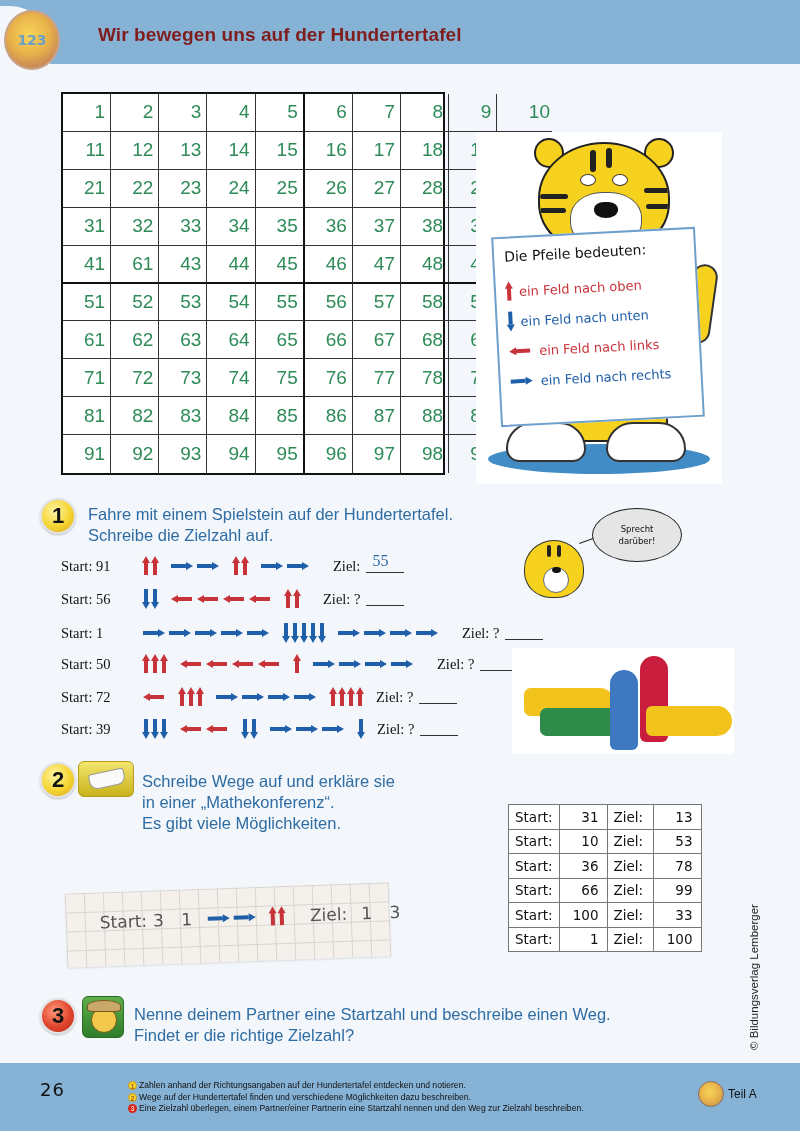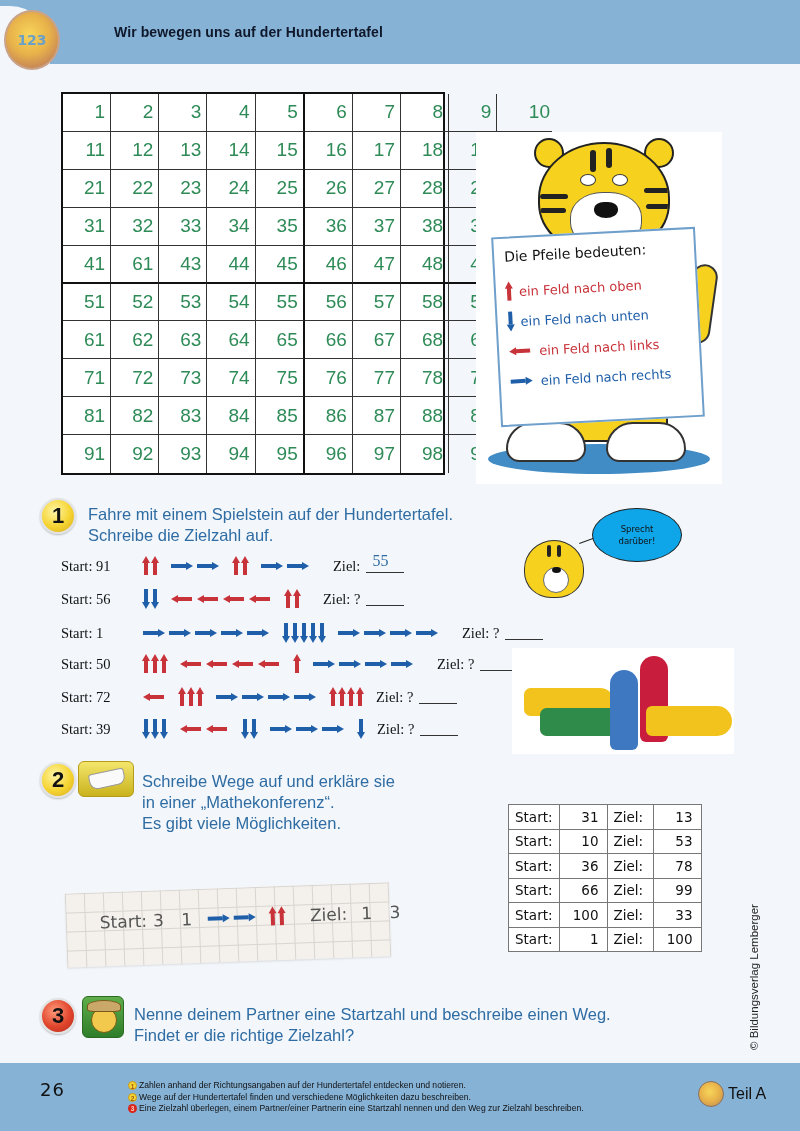--- a/index.html
+++ b/index.html
@@ -3,21 +3,21 @@
 <meta charset="utf-8">
 <style>
   * { box-sizing: border-box; margin: 0; padding: 0; }
   html, body { width: 800px; height: 1131px; overflow: hidden; }
   body { background: #f3f7fb; font-family: "DejaVu Sans", sans-serif; position: relative; color: #1a1a1a; }
 
   
   .header { position: absolute; left: 0; top: 0; width: 800px; height: 64px; background: #86b2d6; }
   .header-logo-bg { position: absolute; left: -8px; top: 6px; width: 58px; height: 88px; background: #f3f7fb; border-radius: 0 40px 0 0; }
   .header-logo { position: absolute; left: 4px; top: 10px; width: 56px; height: 60px; border-radius: 50%; background: radial-gradient(circle at 45% 40%, #f7d55a 0%, #e8b24a 45%, #c98a55 75%, #a87352 100%); border: 2px solid #c9a38a; display:flex; align-items:center; justify-content:center; font-size: 14px; font-weight: bold; color: #6aa0c7; }
-  .header-title { position: absolute; left: 114px; top: 24px; font-family: "Liberation Sans", sans-serif; font-weight: bold; font-size: 14px; color: #0f172a; letter-spacing: 0.1px; }
+  .header-title { position: absolute; left: 98px; top: 24px; font-family: "Liberation Sans", sans-serif; font-weight: bold; font-size: 19px; color: #7f1d1d; letter-spacing: 0.1px; }
 
   
   .grid { position: absolute; left: 61px; top: 92px; width: 384px; height: 383px; border: 2.5px solid #111; display: grid; grid-template-columns: repeat(10, 1fr); grid-template-rows: repeat(10, 1fr); background: #fff; }
   .cell { border-right: 1px solid #333; border-bottom: 1px solid #333; font-family: "Liberation Sans", sans-serif; font-size: 19px; color: #2e8b57; display: flex; align-items: center; justify-content: flex-end; padding-right: 5px; }
   .cell.c10 { border-right: none; padding-right: 2px; }
   .cell.r10 { border-bottom: none; margin-left: 21px; }
   .cell.c5 { border-right: 2.5px solid #111; }
   .cell.r5 { border-bottom: 2.5px solid #111; }
 
   
@@ -74,21 +74,21 @@
   .ex-row .start { display: inline-block; }
   .ex-row .arrows { display: inline-flex; align-items: center; }
   .ex-row .ziel { display: inline-block; }
   .ex-row .blank { display: inline-block; width: 38px; border-bottom: 1px solid #333; height: 14px; margin-left: 6px; position: relative; }
   .ex-row .answer { position: absolute; left: 6px; bottom: 2px; font-size: 16px; color: #2f6ca3; }
 
   
   .small-tiger { position: absolute; left: 524px; top: 540px; width: 60px; height: 58px; background: #f6d21e; border: 1.5px solid #333; border-radius: 50% 50% 45% 45%; overflow: hidden; }
   .small-tiger .muzzle { position: absolute; left: 18px; top: 26px; width: 26px; height: 26px; background: #fff; border-radius: 50%; border: 1px solid #666; }
   .small-tiger .nose { position: absolute; left: 27px; top: 26px; width: 9px; height: 6px; background: #111; border-radius: 50%; }
-  .bubble { position: absolute; left: 592px; top: 508px; width: 90px; height: 54px; border: 1.2px solid #222; border-radius: 50%; background: #0ea5e9; display: flex; flex-direction: column; align-items: center; justify-content: center; font-family: "DejaVu Sans", sans-serif; font-size: 8.5px; color: #111; line-height: 12px; }
+  .bubble { position: absolute; left: 592px; top: 508px; width: 90px; height: 54px; border: 1.2px solid #222; border-radius: 50%; background: #e5e5e5; display: flex; flex-direction: column; align-items: center; justify-content: center; font-family: "DejaVu Sans", sans-serif; font-size: 8.5px; color: #111; line-height: 12px; }
   .bubble-tail { position: absolute; left: 580px; top: 540px; width: 16px; height: 8px; border-top: 1.2px solid #222; transform: rotate(-20deg); }
 
   
   .pieces { position: absolute; left: 512px; top: 648px; width: 222px; height: 106px; background: #fff; }
   .piece { position: absolute; border-radius: 40% 40% 10px 10px; }
 
   
   .book-icon { position: absolute; left: 78px; top: 761px; width: 56px; height: 36px; border-radius: 6px; background: linear-gradient(#f3e66c, #c9b21c); border: 1px solid #b59b1a; }
   .book-icon .pages { position: absolute; left: 10px; top: 9px; width: 36px; height: 16px; background: #fafafa; border: 1px solid #999; border-radius: 3px 3px 8px 8px; transform: rotate(-12deg); }
 
@@ -110,21 +110,21 @@
   .partner-icon .hat { position: absolute; left: 4px; top: 3px; width: 34px; height: 12px; border-radius: 50% 50% 20% 20%; background: #c9a86a; border: 1px solid #7a5a1a; }
 
   
   .footer { position: absolute; left: 0; top: 1063px; width: 800px; height: 68px; background: #86b2d6; }
   .page-num { position: absolute; left: 40px; top: 16px; font-family: "DejaVu Sans", sans-serif; font-size: 18px; color: #111; letter-spacing: 1px; }
   .footer-notes { position: absolute; left: 84px; top: 17px; font-family: "Liberation Sans", sans-serif; font-size: 8.6px; color: #111; line-height: 11.5px; }
   .footer-note { display: flex; align-items: center; white-space: nowrap; padding-left: 44px; }
   .dot { display: inline-block; width: 9px; height: 9px; border-radius: 50%; font-size: 6.5px; line-height: 9px; text-align: center; margin-right: 2px; font-weight: bold; }
   .dot.y { background: #f5d431; color: #a0541b; border: 0.5px solid #c59a18; }
   .dot.r { background: #d8261b; color: #fbd1c4; }
-  .teil { position: absolute; left: 698px; top: 18px; display: flex; align-items: center; font-family: "Liberation Sans", sans-serif; font-size: 16px; color: #111; }
+  .teil { position: absolute; left: 698px; top: 18px; display: flex; align-items: center; font-family: "Liberation Sans", sans-serif; font-size: 12px; color: #111; }
   .teil-logo { width: 26px; height: 26px; border-radius: 50%; background: radial-gradient(circle at 45% 40%, #f7d55a 0%, #e8b24a 50%, #b5865a 100%); border: 1px solid #8a7060; margin-right: 4px; }
 </style>
 </head>
 <body>
 
 <div class="header">
   <span class="header-title">Wir bewegen uns auf der Hundertertafel</span>
 </div>
 <div class="header-logo-bg"></div>
 <div class="header-logo">

